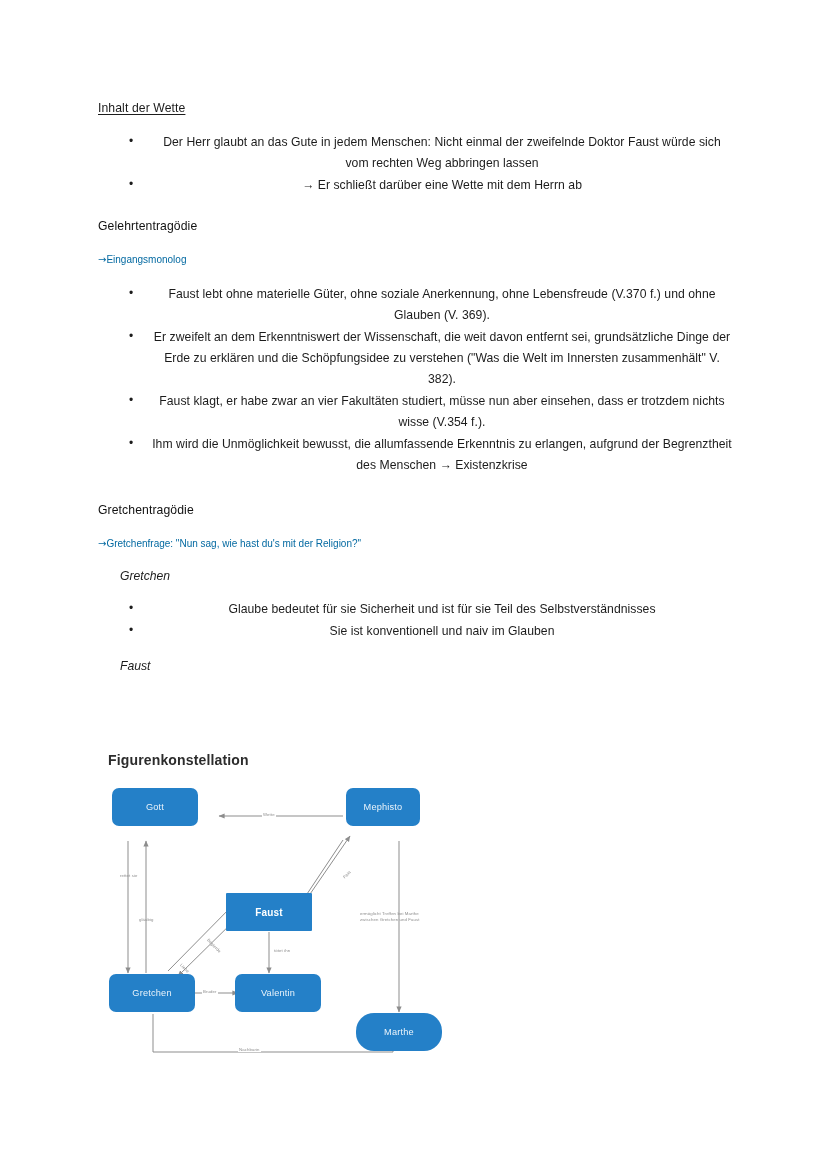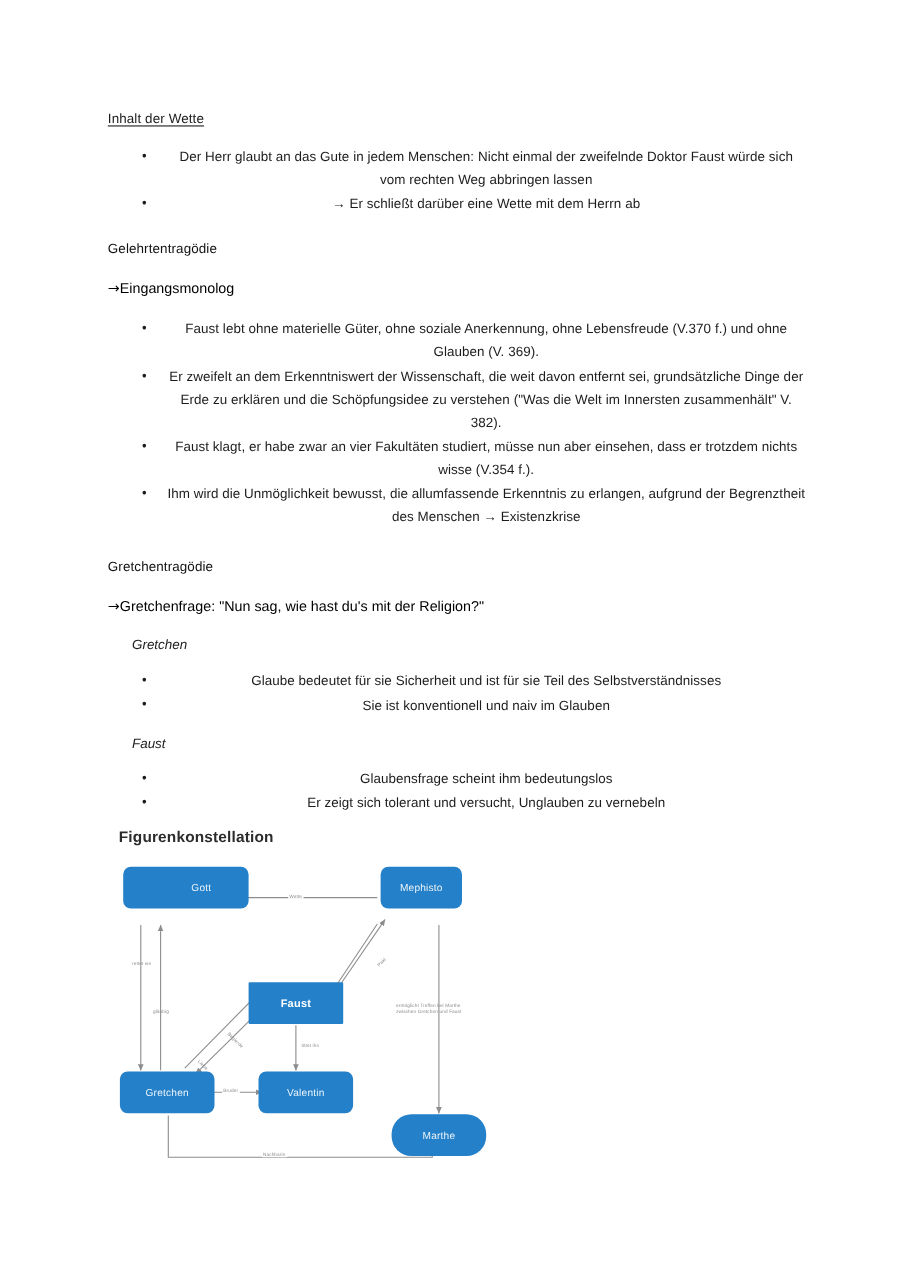--- a/index.html
+++ b/index.html
@@ -41,24 +41,24 @@
   }
   .h-bold {
     font-size: 12.2px;
     font-weight: normal;
     line-height: 1.35;
     margin: 0 0 18px 0;
     color: #111;
     letter-spacing: .1px;
   }
   .arrow-line {
-    font-size: 13px;
+    font-size: 10px;
     line-height: 1.35;
     margin: 0 0 18px 0;
-    color: #000000;
+    color: #0369a1;
   }
   .arrow-line .agl { font-family: "DejaVu Sans", sans-serif; }
   .sub-italic {
     font-size: 12.2px;
     font-style: italic;
     line-height: 1.35;
     margin: 0 0 14px 22px;
     color: #1c1c1c;
   }
   ul.bullets {
@@ -179,24 +179,20 @@
 
     <p class="sub-italic">Gretchen</p>
 
     <ul class="bullets tight">
       <li>Glaube bedeutet für sie Sicherheit und ist für sie Teil des Selbstverständnisses</li>
       <li>Sie ist konventionell und naiv im Glauben</li>
     </ul>
 
     <p class="sub-italic">Faust</p>
 
-    <ul class="bullets tight">
-      <li>Glaubensfrage scheint ihm bedeutungslos</li>
-      <li>Er zeigt sich tolerant und versucht, Unglauben zu vernebeln</li>
-    </ul>
 
   </div>
 
   <div class="diagram-wrap">
 
     <div class="diagram-title">Figurenkonstellation</div>
 
     <div class="canvas">
 
       <svg class="edges" viewBox="0 0 370 278">
@@ -223,21 +219,21 @@
           <line x1="163" y1="152" x2="163" y2="193" marker-end="url(#ah)"></line>
 
           <line x1="86" y1="213" x2="132" y2="213" marker-end="url(#ah)"></line>
 
           <line x1="293" y1="61" x2="293" y2="232" marker-end="url(#ah)"></line>
 
           <path d="M47,234 L47,272 L287,272 L287,263" marker-end="url(#ah)"></path>
         </g>
       </svg>
 
-      <div class="node" style="left:6px;  top:8px;   width:86px; height:38px;padding-left:28px;">
+      <div class="node" style="left:6px;  top:8px;   width:86px; height:38px;">
         <span>Gott</span>
       </div>
 
       <div class="node" style="left:240px;top:8px;   width:74px; height:38px;">
         <span>Mephisto</span>
       </div>
 
       <div class="node sharp" style="left:120px;top:113px;width:86px; height:38px;">
         <span>Faust</span>
       </div>

